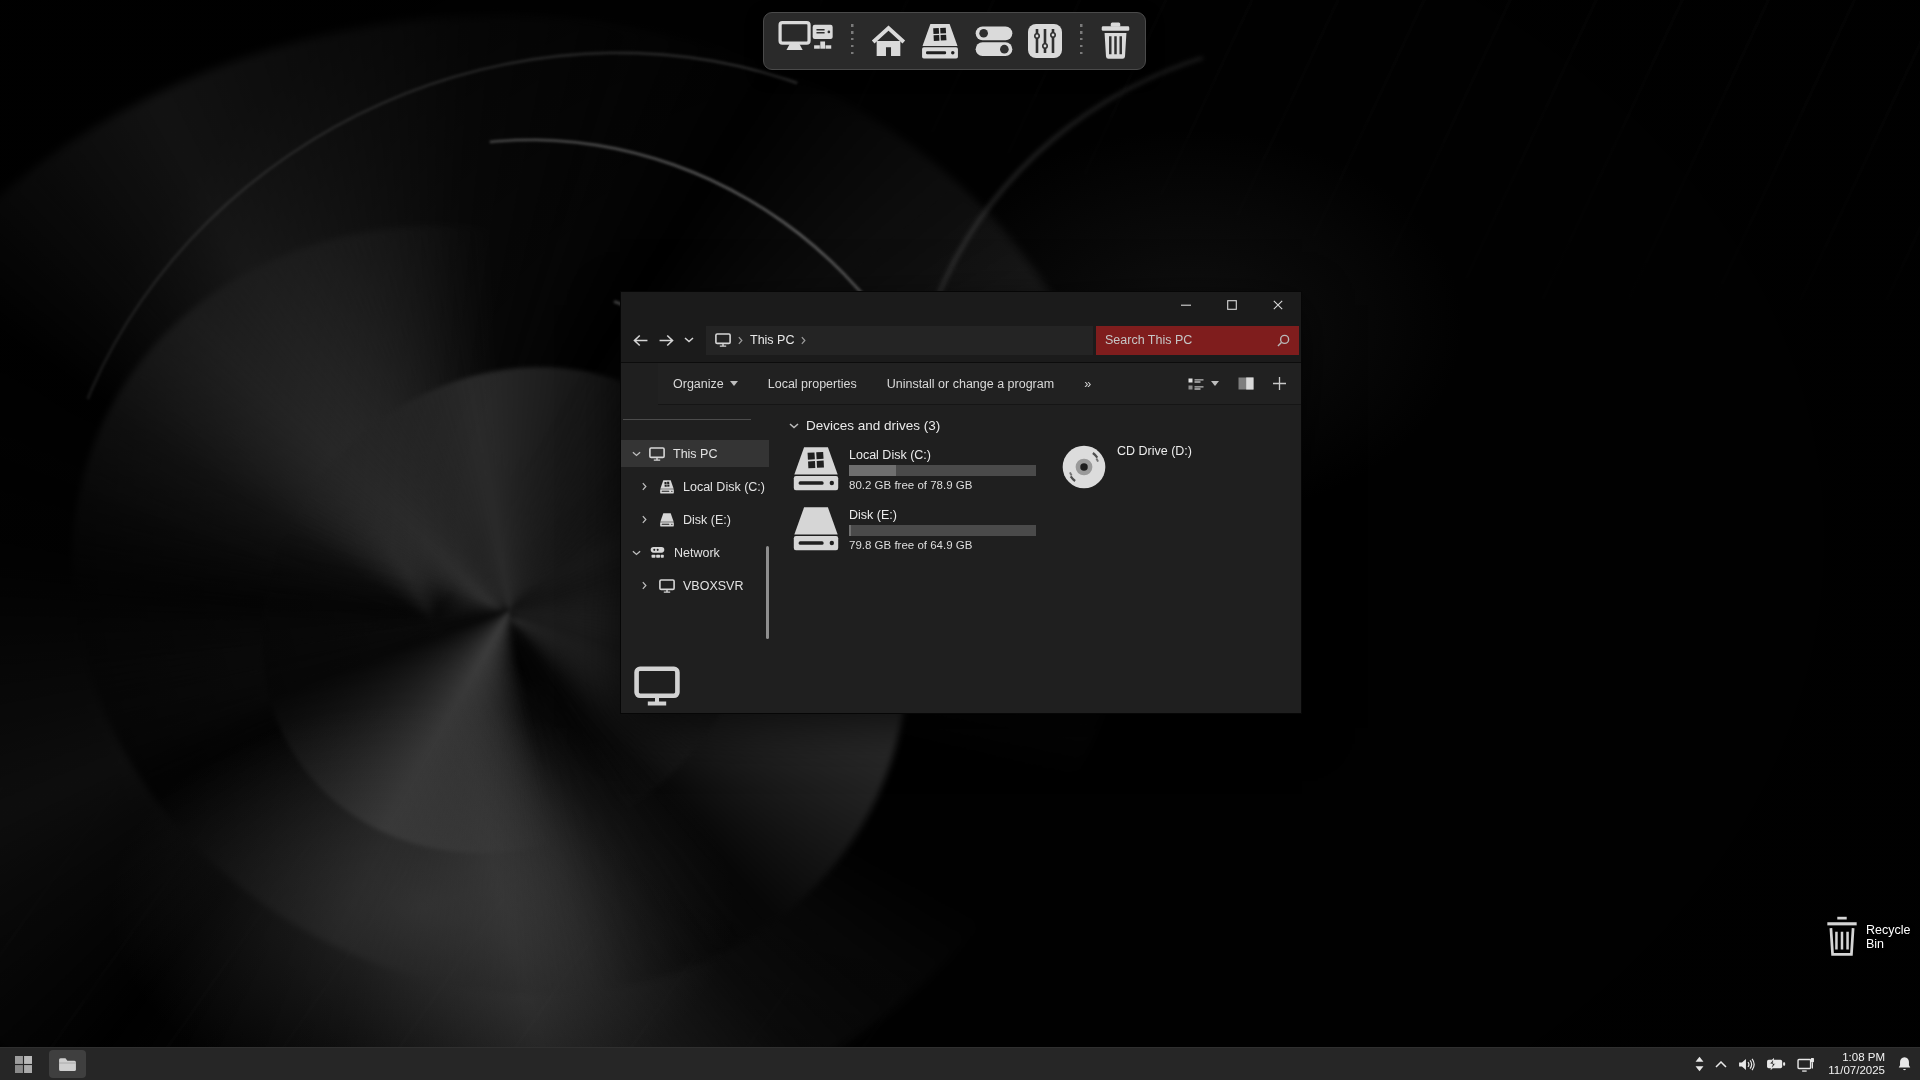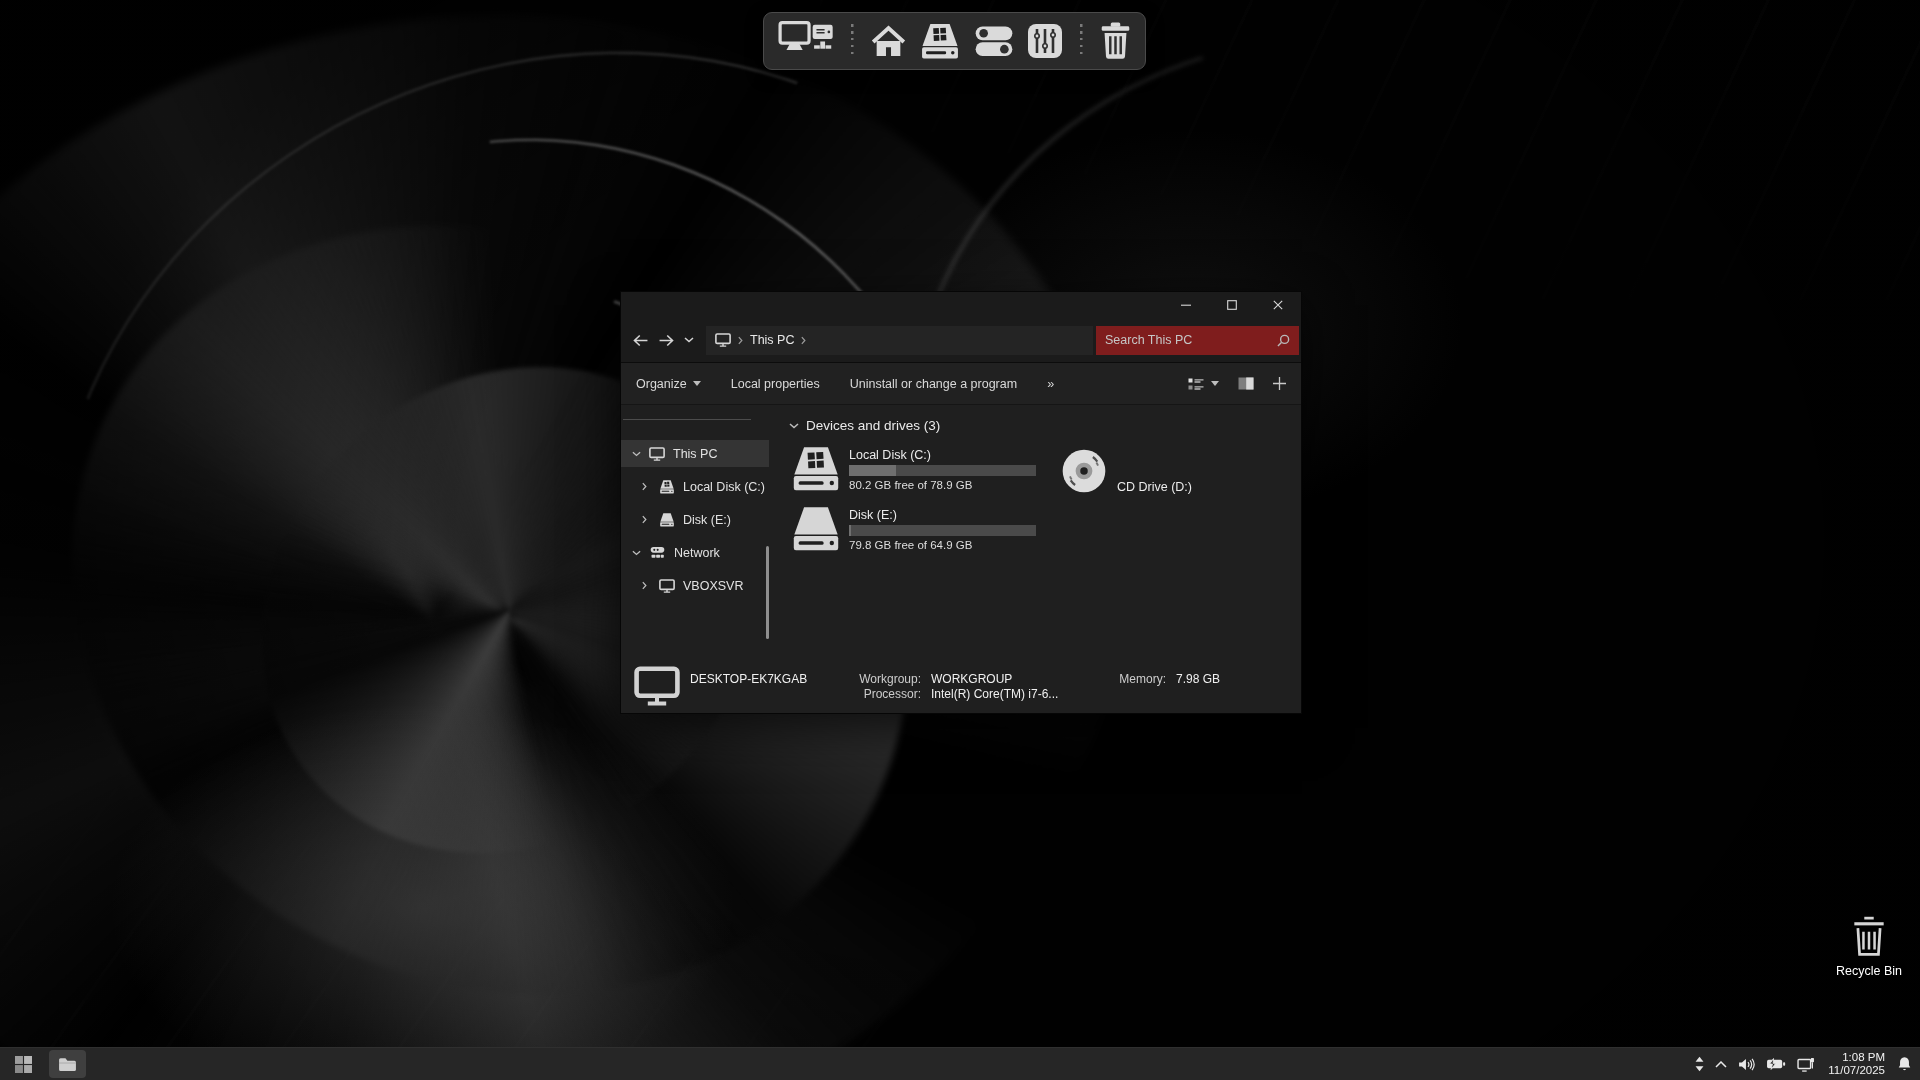--- a/index.html
+++ b/index.html
@@ -50,21 +50,21 @@
   .titlebar { height:26px; background:#1b1b1b; display:flex; justify-content:flex-end; flex:0 0 26px; }
   .cap-btn { width:46px; height:100%; display:flex; align-items:center; justify-content:center; color:#d8d8d8; }
   .navbar { height:45px; flex:0 0 45px; background:#1b1b1b; display:flex; align-items:center; padding:0 2px 0 6px; border-bottom:1px solid #0c0c0c; }
   .nav-btn { width:26px; height:28px; display:flex; align-items:center; justify-content:center; color:#d5d5d5; }
   .nav-btn.small { width:20px; }
   .breadcrumb { flex:1; height:29px; background:#242424; margin-left:7px; display:flex; align-items:center; padding:0 9px; gap:7px; color:#e8e8e8; }
   .crumb-sep { color:#9a9a9a; display:flex; }
   .searchbox { width:203px; height:29px; background:#7f1d1d; margin-left:3px; display:flex; align-items:center; padding:0 9px; }
   .searchbox input { flex:1; background:transparent; border:none; outline:none; color:#cfcfcf; font-size:12.5px; font-family:inherit; }
   .searchbox input::placeholder { color:#c6c6c6; opacity:1; }
-  .cmdbar { height:42px; flex:0 0 42px; background:#212121; display:flex; align-items:center; padding:0 15px; color:#d9d9d9; border-bottom:1px solid #151515; }
+  .cmdbar { height:42px; flex:0 0 42px; background:#212121; display:flex; align-items:center; padding:0 15px; color:#d9d9d9; border-bottom:1px solid #151515;margin-left:37px; }
   .cmd-item { margin-right:30px; display:flex; align-items:center; gap:6px; white-space:nowrap; }
   .cmd-right { margin-left:auto; display:flex; align-items:center; gap:19px; color:#c9c9c9; }
 
   .content { flex:1; display:flex; min-height:0; background:#1f1f1f; }
   .sidebar { width:155px; position:relative; flex:0 0 155px; }
   .sb-sep { position:absolute; left:2px; top:14px; width:128px; height:1px; background:#4c4c4c; }
   .sb-rows { margin-top:35px; display:flex; flex-direction:column; gap:6px; }
   .sb-row { height:27px; width:148px; display:flex; align-items:center; padding-left:11px; gap:8px; color:#e2e2e2; white-space:nowrap; }
   .sb-row.indent { padding-left:21px; }
   .sb-row.selected { background:#343434; }
@@ -75,31 +75,31 @@
   .main { flex:1; padding:13px 8px 0 10px; position:relative; }
   .group-hdr { display:flex; align-items:center; gap:7px; color:#eaeaea; font-size:13.5px; padding-left:3px; }
   .tiles { margin-top:11px; display:grid; grid-template-columns:253px auto; grid-auto-rows:50px; row-gap:10px; }
   .tile { display:flex; gap:3px; align-items:center; }
   .ticon { width:60px; display:flex; justify-content:center; color:#d6d6d6; flex:0 0 60px; }
   .tinfo { display:flex; flex-direction:column; gap:3px; }
   .tname { font-size:12.5px; color:#ececec; }
   .tbar { width:187px; height:11px; background:#4a4a4a; overflow:hidden; }
   .tfill { display:block; height:100%; background:#6f6f6f; }
   .tfree { font-size:11.5px; color:#dedede; }
-  .tile-cd { display:flex; align-items:flex-end; gap:10px; }
+  .tile-cd { display:flex; align-items:flex-start; gap:10px; }
 
   .details { height:54px; flex:0 0 54px; display:flex; align-items:center; gap:10px; padding-left:13px; background:#1f1f1f; }
   .d-icon { color:#d2d2d2; display:flex; }
   .d-grid { display:grid; grid-template-columns:147px 74px 167px 58px auto; column-gap:10px; row-gap:1px; font-size:12px; align-items:baseline; }
   .d-label { text-align:right; color:#cdcdcd; }
   .d-value { color:#f0f0f0; }
   .d-name { color:#f0f0f0; }
 
   
-  #recycle { position:absolute; left:1823px; top:915px; width:92px; display:flex; flex-direction:column; align-items:center; gap:5px; }
+  #recycle { position:absolute; left:1823px; top:915px; width:92px; display:flex; flex-direction:row; align-items:center; gap:5px; }
   #recycle .ric { color:#d5d5d5; display:flex; }
   #recycle .rlabel { color:#fff; font-size:12.5px; text-shadow:0 1px 3px #000, 0 0 4px #000; }
 
   
   #taskbar { position:absolute; left:0; bottom:0; width:1920px; height:33px; background:#262626;
     border-top:1px solid #2f2f2f; display:flex; align-items:center; }
   .tb-left { display:flex; align-items:center; padding-left:5px; gap:7px; }
   .tb-btn { width:37px; height:28px; display:flex; align-items:center; justify-content:center; border-radius:4px; }
   .tb-btn.active { background:#3f3f3f; }
   .tb-spacer { flex:1; }
@@ -542,30 +542,20 @@
       </div>
     </div>
   </div>
 
   <div class="details">
     <span class="d-icon">
         <svg width="46" height="42" viewBox="0 0 16 14">
           <use href="#sym-monitor"></use>
         </svg>
       </span>
-    <div class="d-grid">
-      <span class="d-name">DESKTOP-EK7KGAB</span>
-      <span class="d-label">Workgroup:</span>
-      <span class="d-value">WORKGROUP</span>
-      <span class="d-label">Memory:</span>
-      <span class="d-value">7.98 GB</span>
-      <span></span>
-      <span class="d-label">Processor:</span>
-      <span class="d-value" style="grid-column:3 / span 3">Intel(R) Core(TM) i7-6...</span>
-    </div>
   </div>
 </div>
 
 <div id="recycle">
   <span class="ric">
       <svg width="38" height="44">
         <use href="#sym-trash-outline"></use>
       </svg>
     </span>
   <span class="rlabel">Recycle Bin</span>

